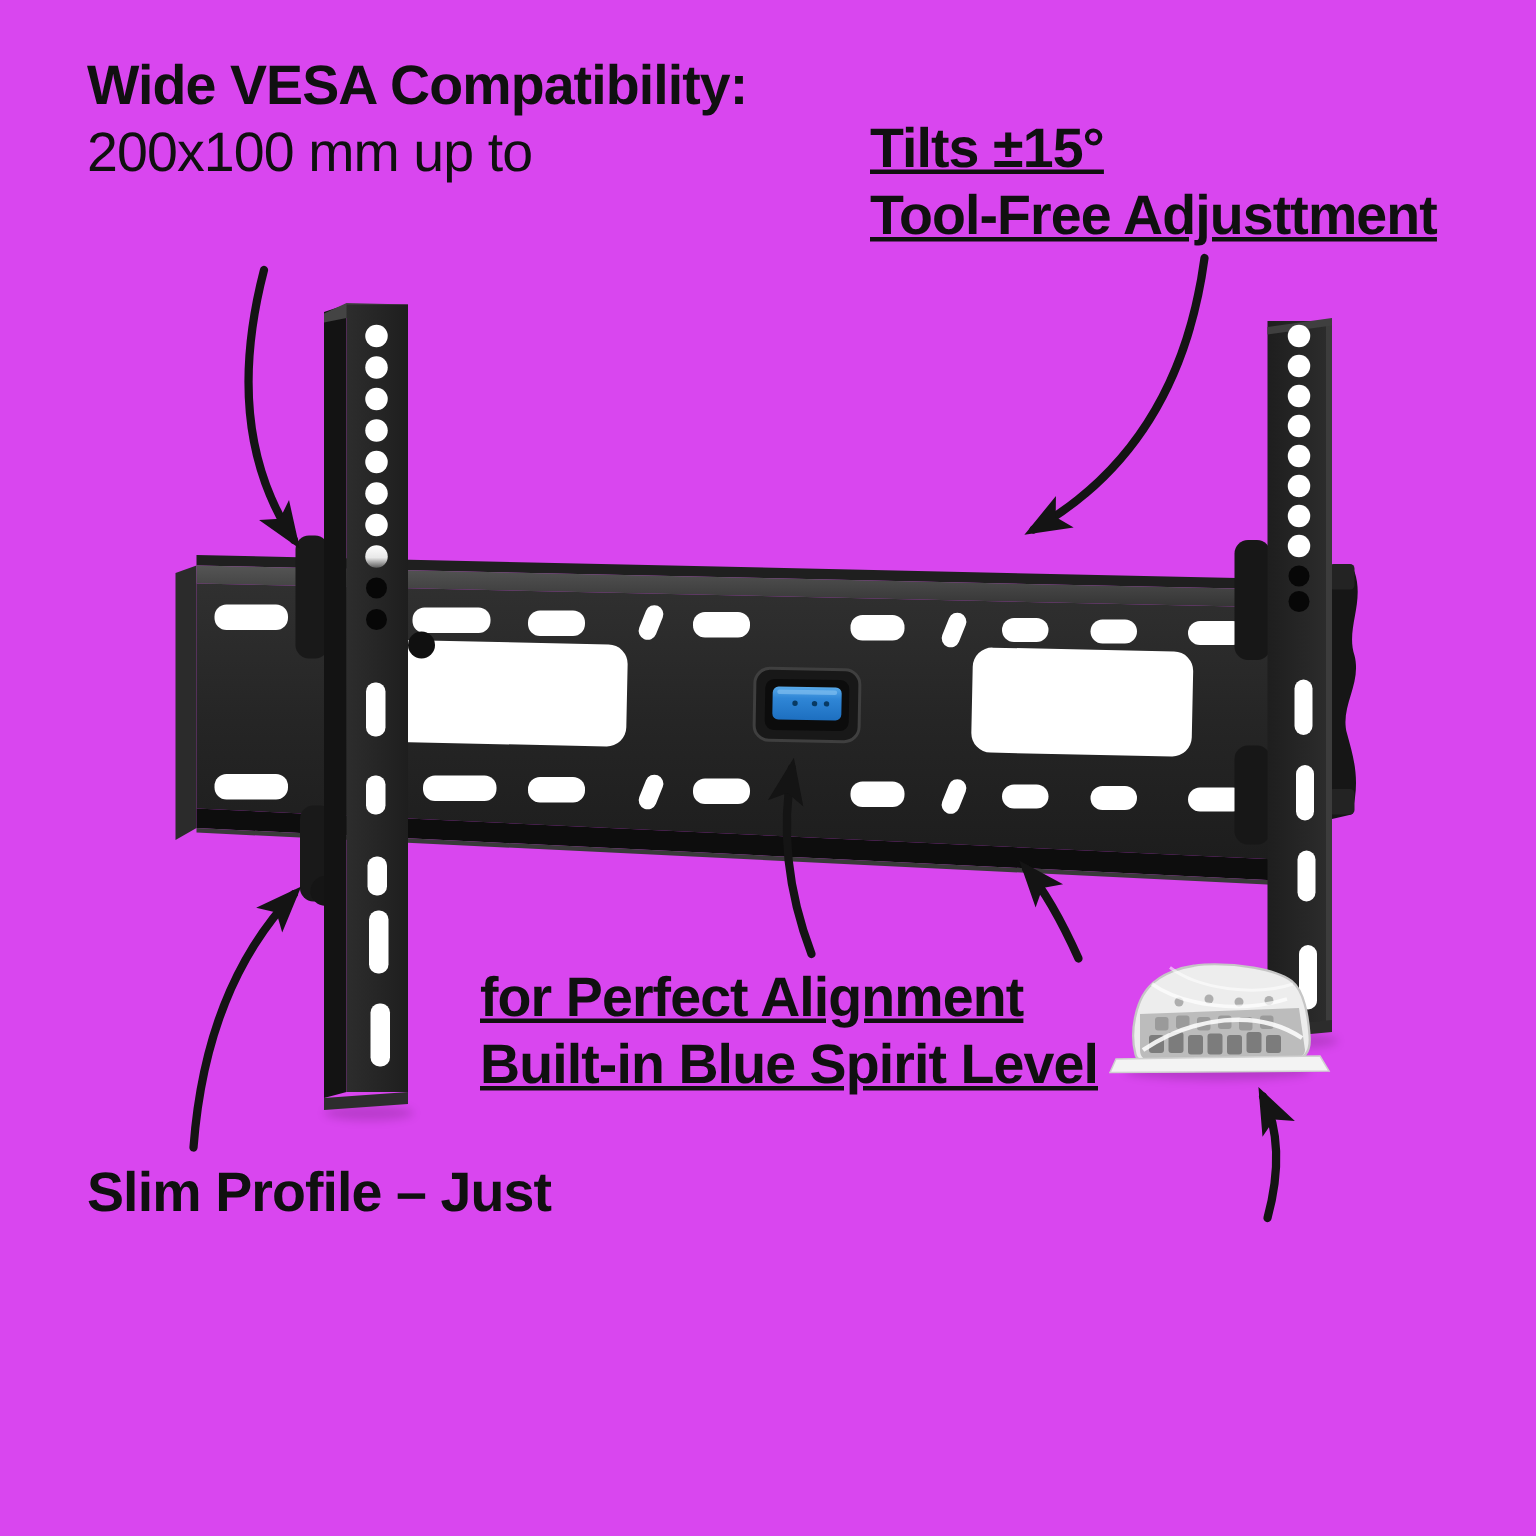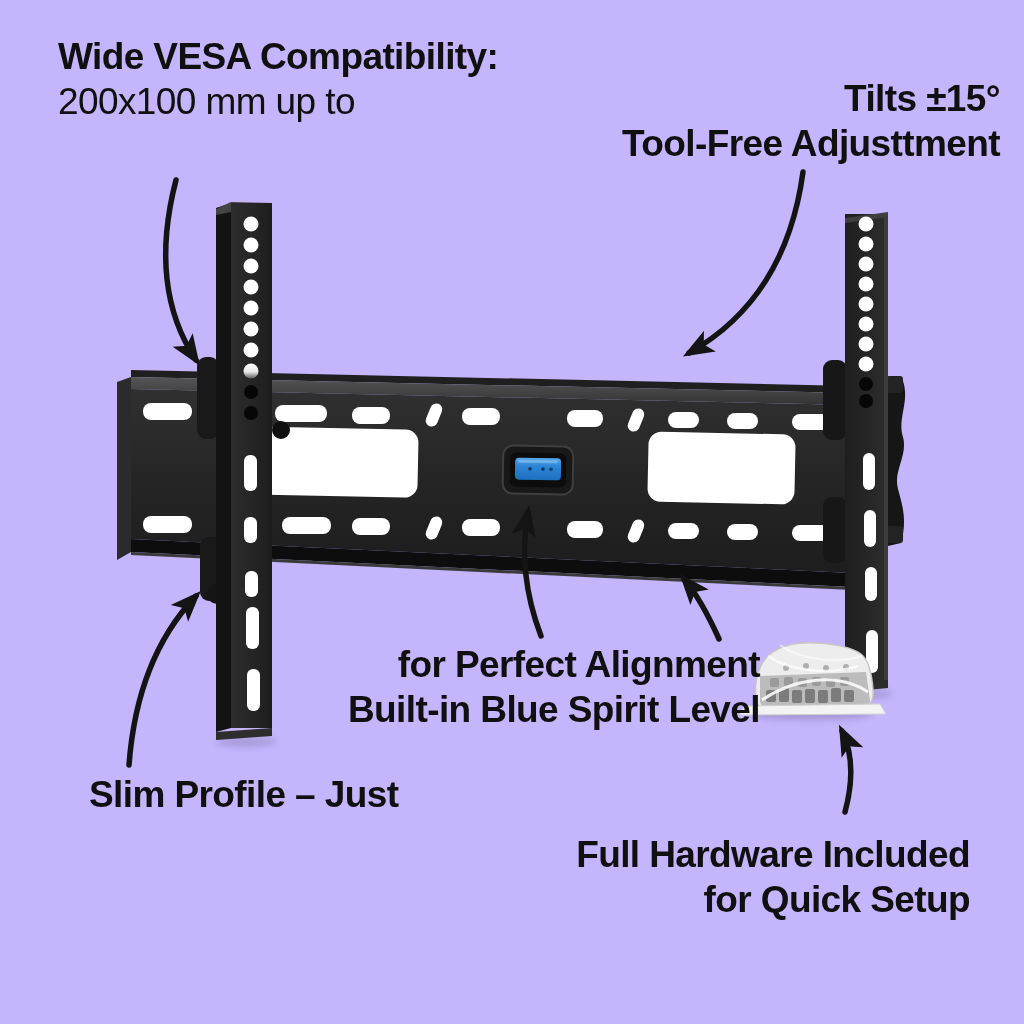--- a/index.html
+++ b/index.html
@@ -1,23 +1,23 @@
 <!DOCTYPE html>
 <html><head>
 <meta charset="utf-8">
 <style>
   html,body{margin:0;padding:0;background:#ffffff;}
-  .stage{position:relative;width:1024px;height:1024px;background:#c4b5fd;overflow:hidden;
+  .stage{position:relative;width:1024px;height:1024px;background:#d946ef;overflow:hidden;
          font-family:"Liberation Sans",sans-serif;}
   .stage svg{position:absolute;left:0;top:0;}
   .lbl{position:absolute;color:#101010;font-weight:700;font-size:37px;line-height:45px;
        letter-spacing:-0.6px;white-space:nowrap;}
   .lbl span{display:block;}
   .lbl .thin{font-weight:400;}
-  .center{text-align:right;}
+  .center{text-align:left;text-decoration:underline;}
 </style>
 </head>
 <body>
 
 <div class="stage">
 
   <svg width="1024" height="1024" viewBox="0 0 1024 1024">
     <defs>
       <linearGradient id="faceG" x1="0" y1="0" x2="0" y2="1">
         <stop offset="0" stop-color="#303030"></stop>
@@ -227,22 +227,18 @@
   <div class="lbl center" style="left:580px;top:76px;width:420px;">
     <span>Tilts ±15°</span>
     <span>Tool-Free Adjusttment</span>
   </div>
 
   <div class="lbl center" style="left:320px;top:642px;width:440px;">
     <span>for Perfect Alignment</span>
     <span>Built-in Blue Spirit Level</span>
   </div>
 
-  <div class="lbl" style="left:58px;top:772px;margin-left:31px;">
+  <div class="lbl" style="left:58px;top:772px;">
     <span>Slim Profile – Just</span>
   </div>
 
-  <div class="lbl center" style="left:550px;top:832px;width:420px;">
-    <span>Full Hardware Included</span>
-    <span>for Quick Setup</span>
-  </div>
 
 </div>
 
 </body></html>

